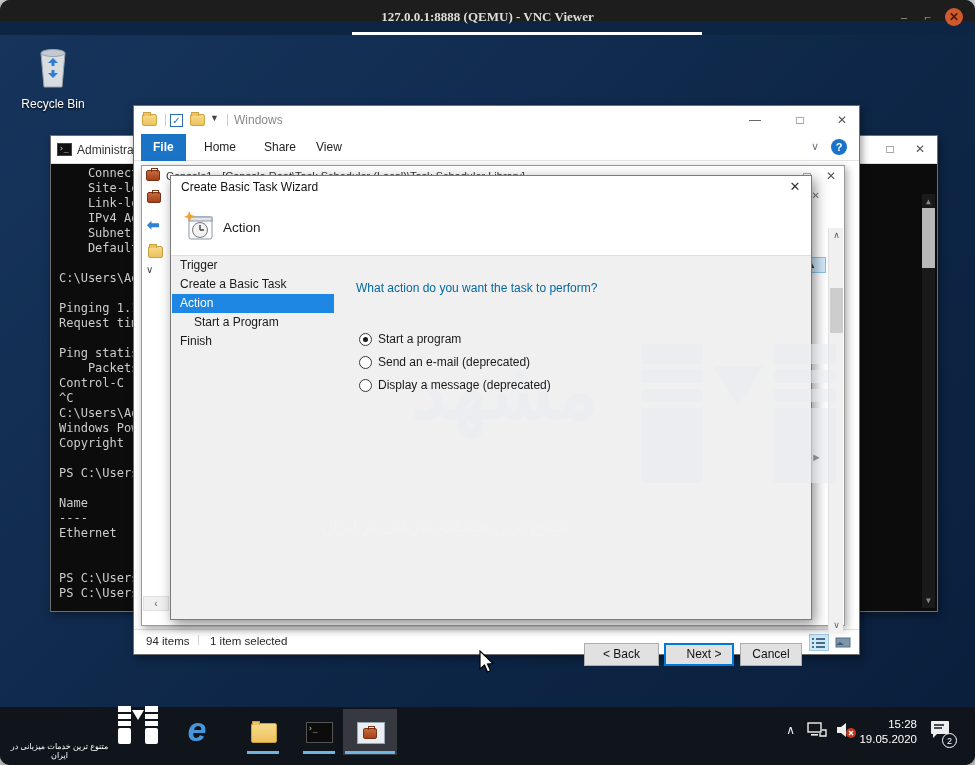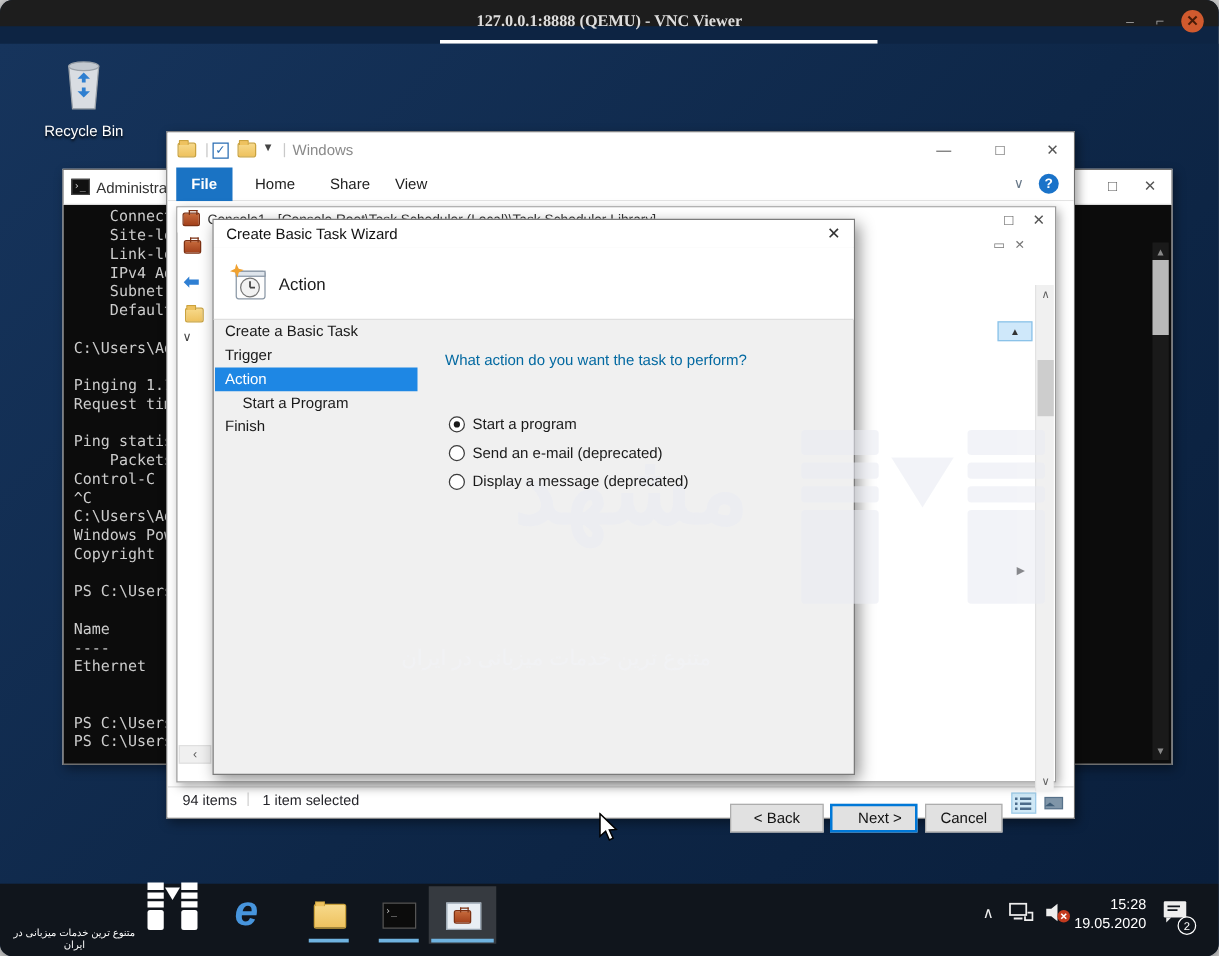--- a/index.html
+++ b/index.html
@@ -7,21 +7,21 @@
   
   .vnc-frame { position:absolute; left:0; top:0; width:975px; height:765px; border-radius:10px; overflow:hidden; background:#0d2443; box-shadow:0 2px 10px rgba(0,0,0,.45); }
   .vnc-titlebar { position:absolute; left:0; top:0; width:100%; height:21px; background:#1d1d1d; color:#e6e6e6;font-family:Liberation Serif, serif; }
   .vnc-title { position:absolute; left:0; right:0; top:9px; text-align:center; font-size:13px; font-weight:bold; color:#ddd; }
   .vnc-btn { position:absolute; top:8px; width:18px; height:18px; text-align:center; line-height:18px; color:#b5b5b5; font-size:12px; }
   .vnc-close { background:#d05a2e; border-radius:50%; color:#471b07; font-weight:bold; }
   .vnc-underline { position:absolute; left:352px; top:32px; width:350px; height:3px; background:#fff; }
   
   .desktop { position:absolute; left:0; top:35px; width:975px; height:672px; background:linear-gradient(135deg,#16345c 0%,#0e2748 55%,#0a1f3c 100%); }
   
-  .recycle { position:absolute; left:18px; top:8px; width:70px; text-align:center;margin-left:14px; }
+  .recycle { position:absolute; left:18px; top:8px; width:70px; text-align:center; }
   .recycle-label { margin-top:2px; color:#fff; font-size:12px; text-shadow:0 1px 2px #000; }
   
   .win { position:absolute; background:#fff; border:1px solid #6e6e6e; box-shadow:2px 3px 8px rgba(0,0,0,.4); }
   .ctl { color:#555; font-size:12px; width:18px; text-align:center; display:inline-block; }
   
   .term-titlebar { position:absolute; left:0; top:0; right:0; height:28px; background:#fff; border-bottom:1px solid #ddd; }
   .term-title { position:absolute; left:26px; top:7px; font-size:12px; color:#333; white-space:nowrap; }
   .cmd-ico { position:absolute; left:6px; top:7px; width:15px; height:13px; background:#111; border:1px solid #444; }
   .cmd-ico::after { content:"›_"; color:#ddd; font-size:8px; position:absolute; left:1px; top:0px; font-family:"DejaVu Sans Mono",monospace; }
   .term-body { position:absolute; left:0; top:28px; right:0; bottom:0; background:#0c0c0c; color:#cccccc; font-family:"DejaVu Sans Mono",monospace; font-size:12px; line-height:15px; white-space:pre; }
@@ -222,21 +222,21 @@
 
       <div class="vscroll" style="right:1px; top:62px; height:405px;">
         <div class="varrow" style="top:0;">∧</div>
         <div class="vthumb" style="top:60px; height:45px;"></div>
         <div class="varrow" style="bottom:0;">∨</div>
       </div>
 
       <div style="position:absolute; left:1px; bottom:14px; width:26px; height:15px; background:#f0f0f0; border:1px solid #e0e0e0; color:#606060; font-size:10px; text-align:center; line-height:14px;">‹</div>
     </div>
 
-    <div class="wizard" style="left:170px; top:140px; width:514px; height:445px;">
+    <div class="wizard" style="left:170px; top:140px; width:642px; height:445px;">
       <div class="wiz-titlebar">
         <span style="position:absolute; left:10px; top:4px;">Create Basic Task Wizard</span>
         <span class="wiz-close">✕</span>
       </div>
       <div class="wiz-header">
         <svg style="position:absolute; left:12px; top:12px;" width="32" height="32" viewBox="0 0 32 32">
           <rect x="6" y="7" width="23" height="22" rx="2" fill="#fdfdfd" stroke="#8a97a5"></rect>
           <rect x="6" y="7" width="23" height="4" fill="#dfe5ec" stroke="#8a97a5"></rect>
           <circle cx="17" cy="20" r="7.5" fill="#f2f2f2" stroke="#777"></circle>
           <line x1="17" y1="20" x2="17" y2="15" stroke="#444" stroke-width="1.4"></line>
@@ -258,22 +258,22 @@
           <div class="wm-bar" style="width:62px; height:20px;"></div>
           <div class="wm-bar" style="width:62px; height:13px;"></div>
           <div class="wm-bar" style="width:62px; height:13px;"></div>
           <div class="wm-bar" style="width:62px; height:75px;"></div>
         </div>
         <div style="position:absolute; left:452px; top:40px; width:0; height:0; border-left:25px solid transparent; border-right:25px solid transparent; border-top:40px solid #e9ebf3;"></div>
         <div style="position:absolute; left:60px; top:190px; font-size:17px; color:#f3f4f9; direction:rtl; letter-spacing:2px;">متنوع ترین خدمات میزبانی در ایران</div>
       </div>
 
       <div class="wiz-nav">
+        <div class="wiz-nav-item">Trigger</div>
         <div class="wiz-nav-item">Create a Basic Task</div>
-        <div class="wiz-nav-item">Trigger</div>
         <div class="wiz-nav-item sel">Action</div>
         <div class="wiz-nav-item indent">Start a Program</div>
         <div class="wiz-nav-item">Finish</div>
       </div>
 
       <div class="wiz-question" style="left:185px; top:105px;">What action do you want the task to perform?</div>
       <div class="radio-row" style="left:188px; top:156px;">
         <span class="radio-circ on"></span><span>Start a program</span>
       </div>
       <div class="radio-row" style="left:188px; top:179px;">

